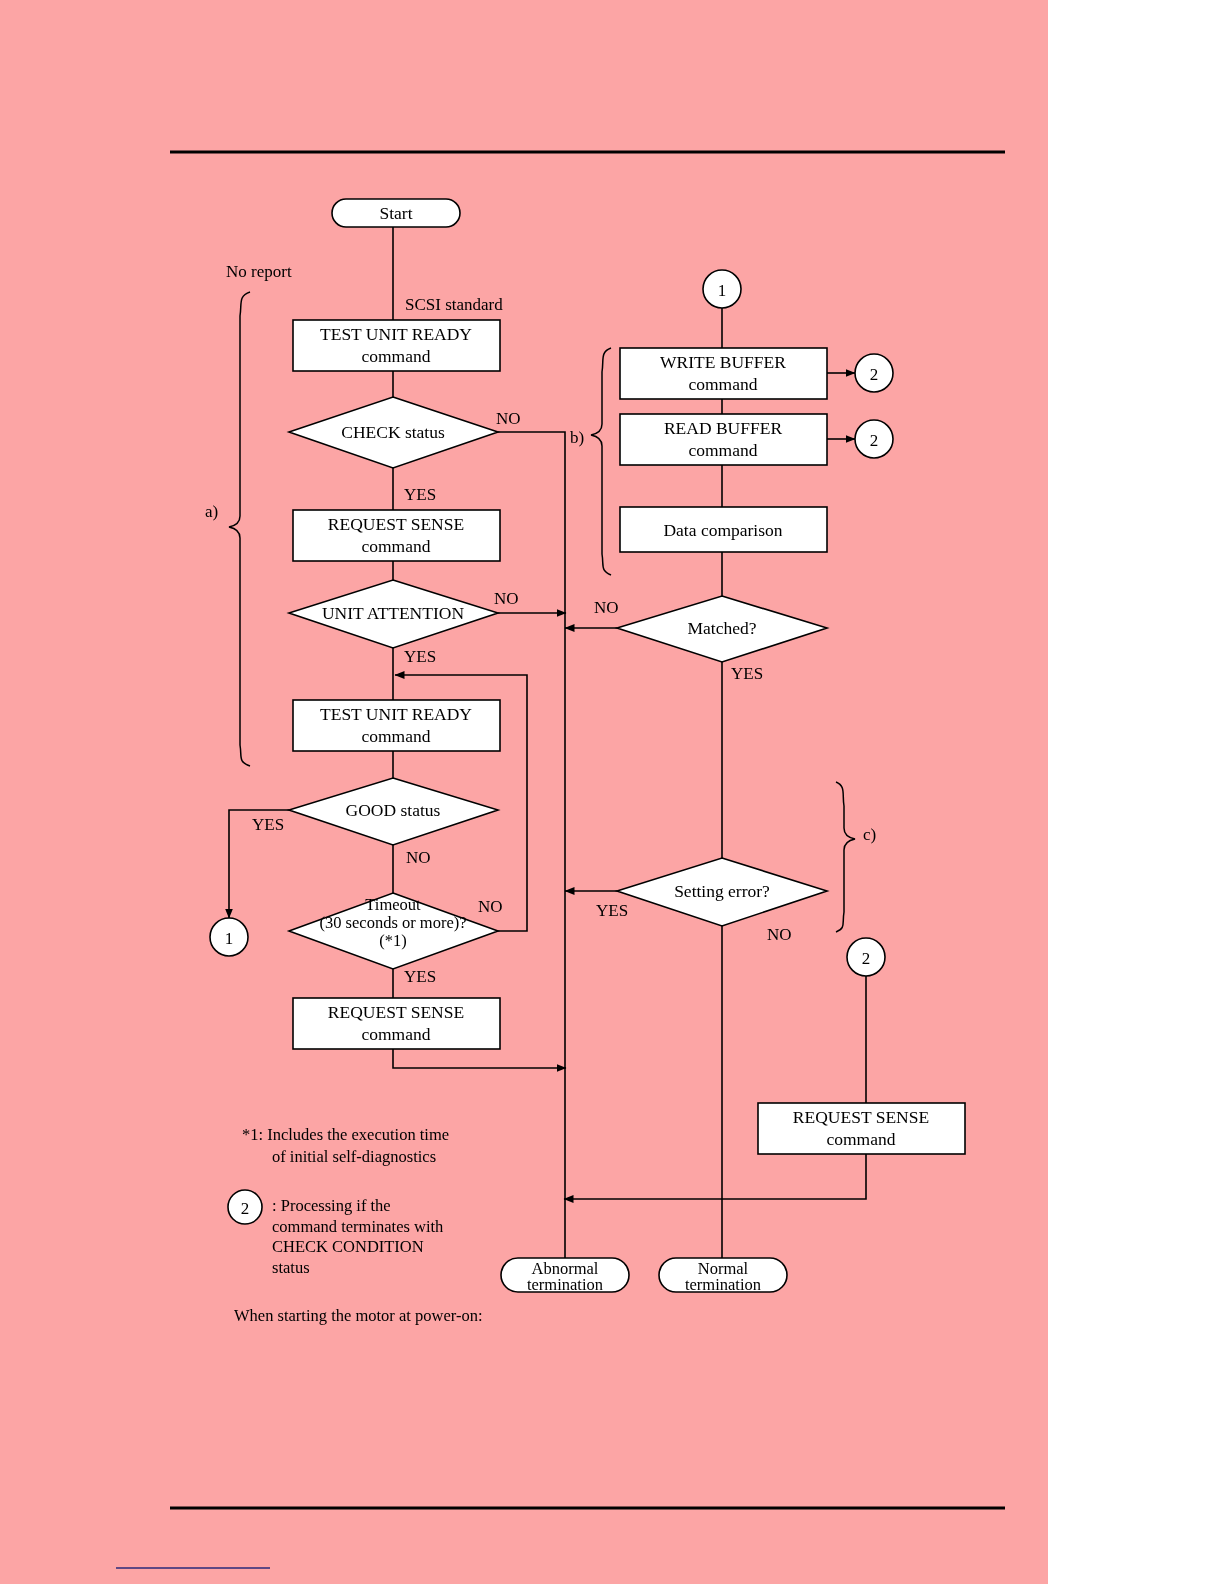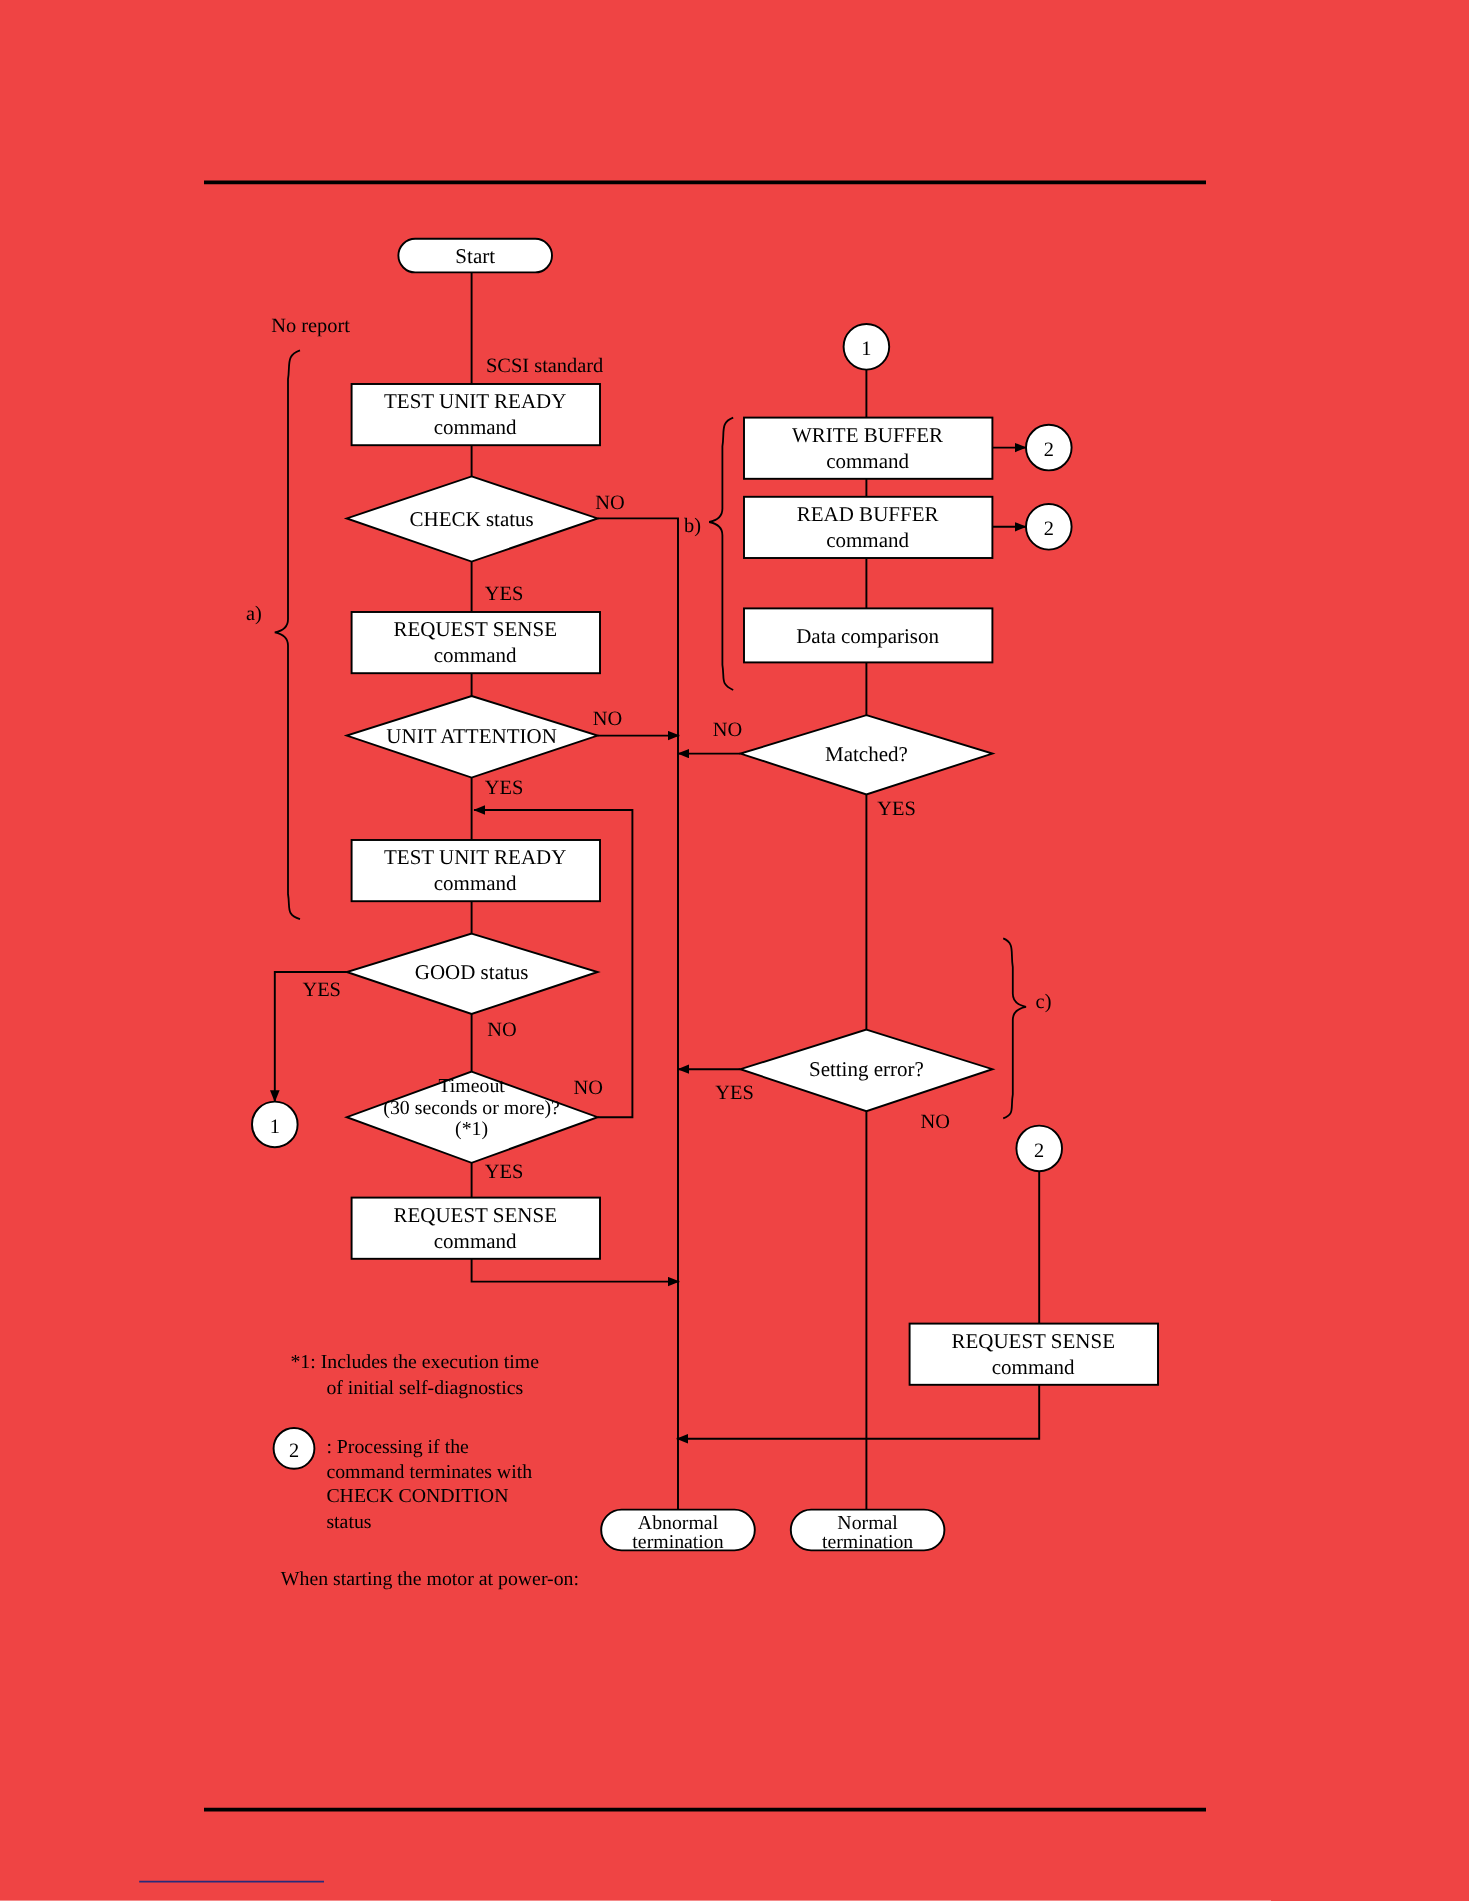--- a/index.html
+++ b/index.html
@@ -1,17 +1,17 @@
 <!DOCTYPE html>
 <html><head>
 <meta charset="utf-8">
 <style>
   html,body{margin:0;padding:0;background:#fff;}
   body{width:1224px;height:1584px;font-family:"Liberation Serif",serif;}
-  #page{position:relative;width:1224px;height:1584px;overflow:hidden;background:#ef4444;}
+  #page{position:relative;width:1048px;height:1584px;overflow:hidden;background:#fca5a5;}
   svg{display:block;}
   .ln{stroke:#000;stroke-width:1.6;fill:none;}
   .box{fill:#fff;stroke:#000;stroke-width:1.6;}
   .dia{fill:#fff;stroke:#000;stroke-width:1.6;}
   .circ{fill:#fff;stroke:#000;stroke-width:1.6;}
   .term{fill:#fff;stroke:#000;stroke-width:1.6;}
   .rule{stroke:#000;stroke-width:3.2;}
   .bluerule{stroke:#2a2a7a;stroke-width:1.6;}
   text{font-family:"Liberation Serif",serif;fill:#000;}
   .t-node{font-size:17.5px;}

